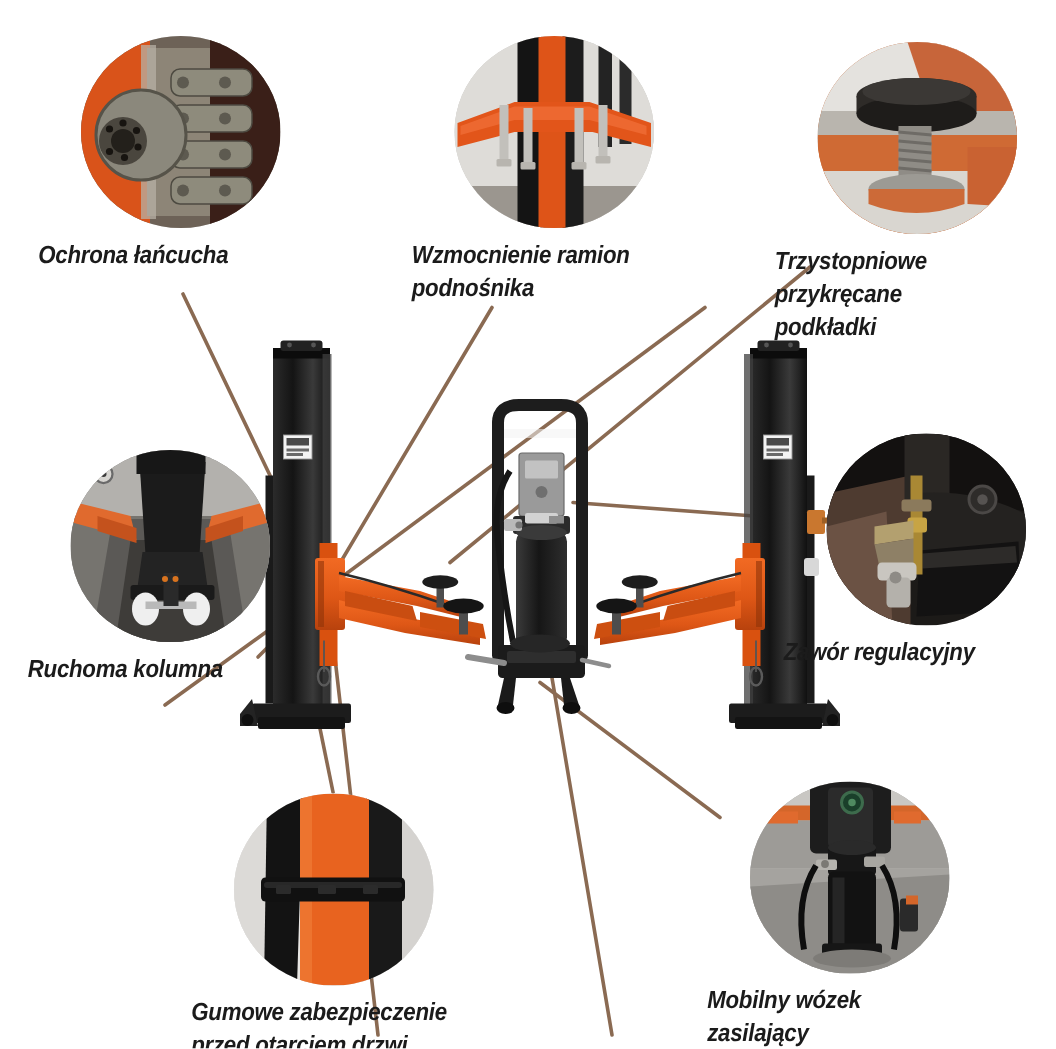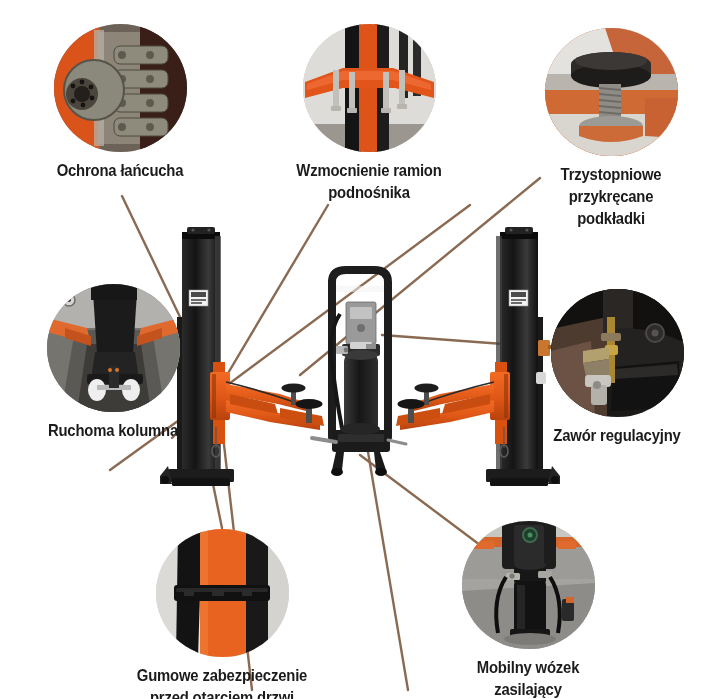--- a/index.html
+++ b/index.html
@@ -37,21 +37,21 @@
     width: 400px;
     height: 285px;
     z-index: 2;
   }
 
   
   .callout {
     position: absolute;
     z-index: 3;
     width: 210px;
-    text-align: center;
+    font-style: italic;
   }
   .bubble {
     width: 133px;
     height: 128px;
     margin: 0 auto;
     border-radius: 50%;
     overflow: hidden;
     position: relative;
     background: #cfcfcf;
   }
@@ -66,24 +66,24 @@
     color: #1b1b1b;
     transform: scaleX(0.90);
     transform-origin: center top;
     white-space: pre-line;
   }
 
   
   #callout-chain-guard      { left: 15px;  top: 24px; }
   #callout-arm-reinforce    { left: 264px; top: 24px; }
   #callout-pads             { left: 506px; top: 28px; }
-  #callout-mobile-column    { left: 8px;   top: 284px; }
+  #callout-mobile-column    { left: 8px;   top: 300px; }
   #callout-adjust-valve     { left: 512px; top: 289px; }
   #callout-door-protect     { left: 117px; top: 529px; }
-  #callout-power-trolley    { left: 423px; top: 521px; }
+  #callout-power-trolley    { left: 461px; top: 521px; }
 </style>
 </head>
 <body>
 
 <div id="infographic">
 
   <svg id="connectors" viewBox="0 0 704 699">
     <g stroke="#8a6a52" stroke-width="2.4" fill="none" stroke-linecap="round">
 
       <line x1="122" y1="196" x2="216" y2="392"></line>

